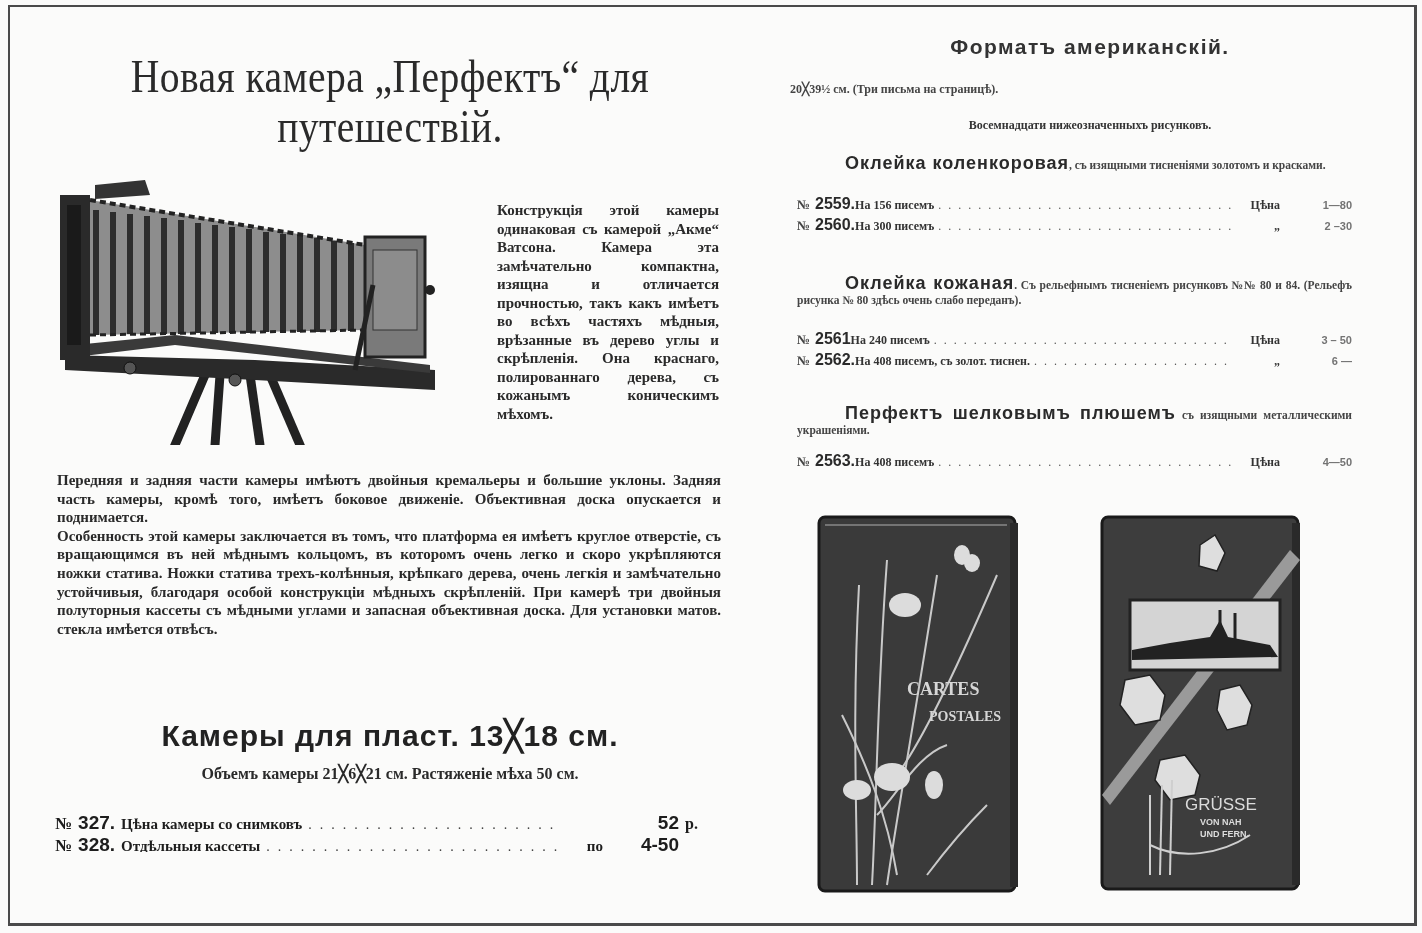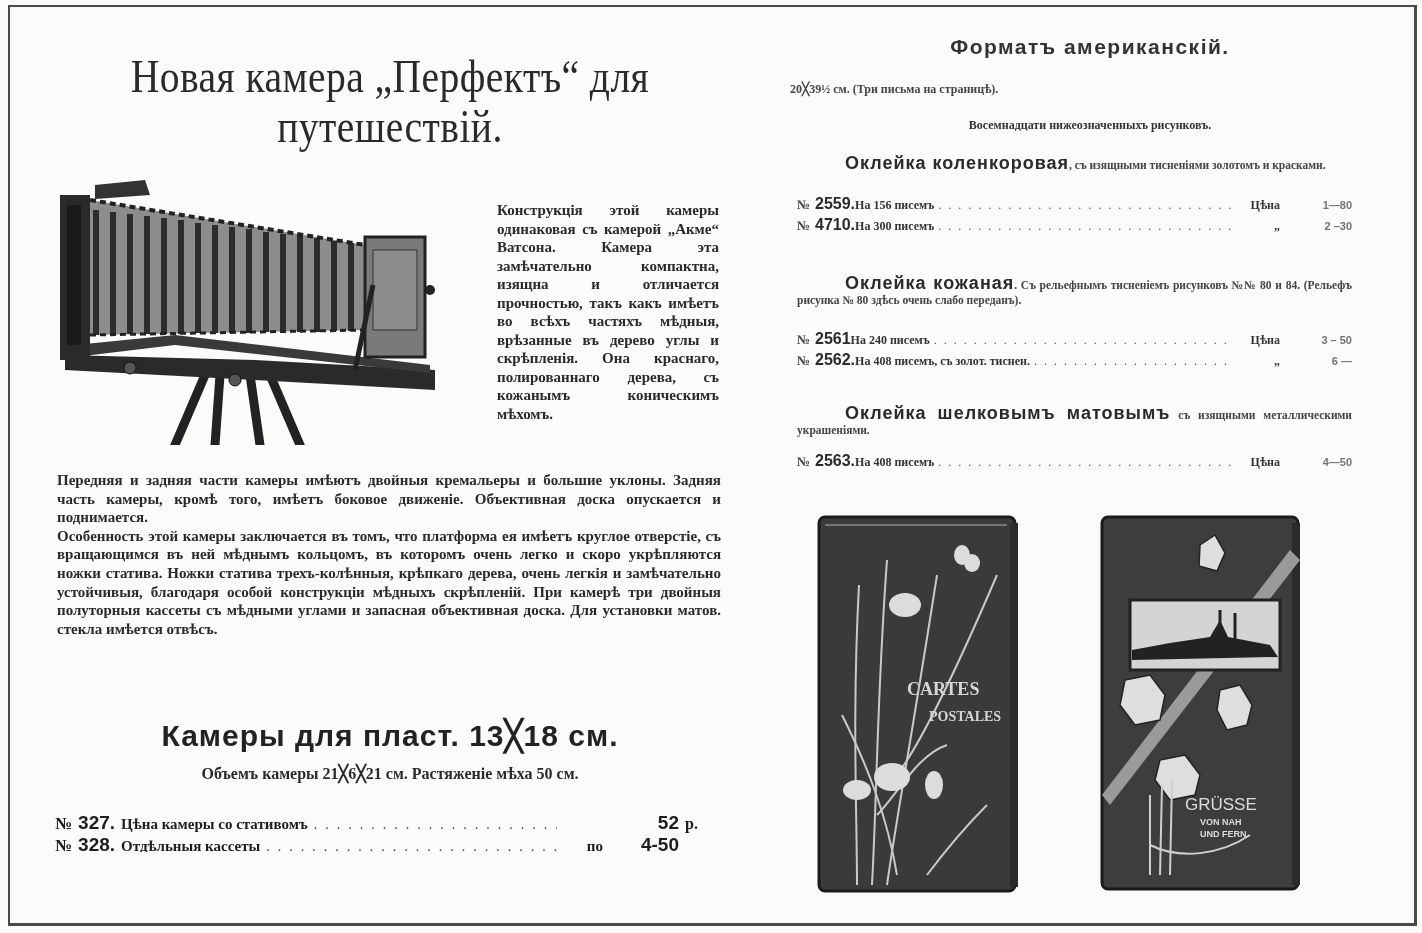--- a/index.html
+++ b/index.html
@@ -145,21 +145,21 @@
   <p>Особенность этой камеры заключается въ томъ, что платформа ея имѣетъ круглое отверстіе, съ вращающимся въ ней мѣднымъ кольцомъ, въ которомъ очень легко и скоро укрѣпляются ножки статива. Ножки статива трехъ-колѣнныя, крѣпкаго дерева, очень легкія и замѣчательно устойчивыя, благодаря особой конструкціи мѣдныхъ скрѣпленій. При камерѣ три двойныя полуторныя кассеты съ мѣдными углами и запасная объективная доска. Для установки матов. стекла имѣется отвѣсъ.</p>
 </div>
 
 <div class="section-title">Камеры для пласт. 13╳18 см.</div>
 <div class="section-sub">Объемъ камеры 21╳6╳21 см. Растяженіе мѣха 50 см.</div>
 
 <div class="price-list-left">
   <div class="price-row">
     <span class="no">№</span>
     <span class="num">327.</span>
-    <span class="desc">Цѣна камеры со стативомъ</span>
+    <span class="desc">Цѣна камеры со снимковъ</span>
     <span class="dots">..........................................................................</span>
     <span class="unit"></span>
     <span class="price">52</span>
     <span class="suffix">р.</span>
   </div>
   <div class="price-row">
     <span class="no">№</span>
     <span class="num">328.</span>
     <span class="desc">Отдѣльныя кассеты</span>
     <span class="dots">..........................................................................</span>
@@ -179,21 +179,21 @@
     <div class="rrow">
       <span class="no">№</span>
       <span class="num">2559.</span>
       <span class="desc">На 156 писемъ</span>
       <span class="dots">...................................................................</span>
       <span class="label">Цѣна</span>
       <span class="price">1—80</span>
     </div>
     <div class="rrow">
       <span class="no">№</span>
-      <span class="num">4710.</span>
+      <span class="num">2560.</span>
       <span class="desc">На 300 писемъ</span>
       <span class="dots">...................................................................</span>
       <span class="label">„</span>
       <span class="price">2 –30</span>
     </div>
   </div>
 </div>
 
 <div class="group" style="top:276px;">
   <div class="group-head"><span class="gname">Оклейка кожаная</span><span>. Съ рельефнымъ тисненіемъ рисунковъ №№ 80 и 84. (Рельефъ рисунка № 80 здѣсь очень слабо переданъ).</span></div>
@@ -211,21 +211,21 @@
       <span class="num">2562.</span>
       <span class="desc">На 408 писемъ, съ золот. тиснен.</span>
       <span class="dots">...................................................................</span>
       <span class="label">„</span>
       <span class="price">6 —</span>
     </div>
   </div>
 </div>
 
 <div class="group" style="top:406px;">
-  <div class="group-head"><span class="gname">Оклейка шелковымъ матовымъ</span><span> съ изящными металлическими украшеніями.</span></div>
+  <div class="group-head"><span class="gname">Перфектъ шелковымъ плюшемъ</span><span> съ изящными металлическими украшеніями.</span></div>
   <div class="group-rows" style="margin-top:14px;">
     <div class="rrow">
       <span class="no">№</span>
       <span class="num">2563.</span>
       <span class="desc">На 408 писемъ</span>
       <span class="dots">...................................................................</span>
       <span class="label">Цѣна</span>
       <span class="price">4—50</span>
     </div>
   </div>

